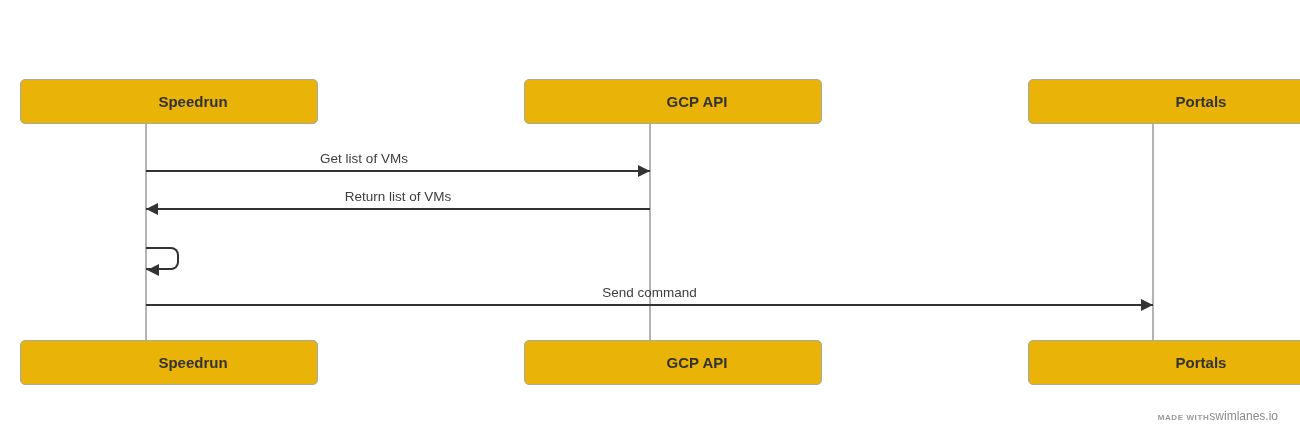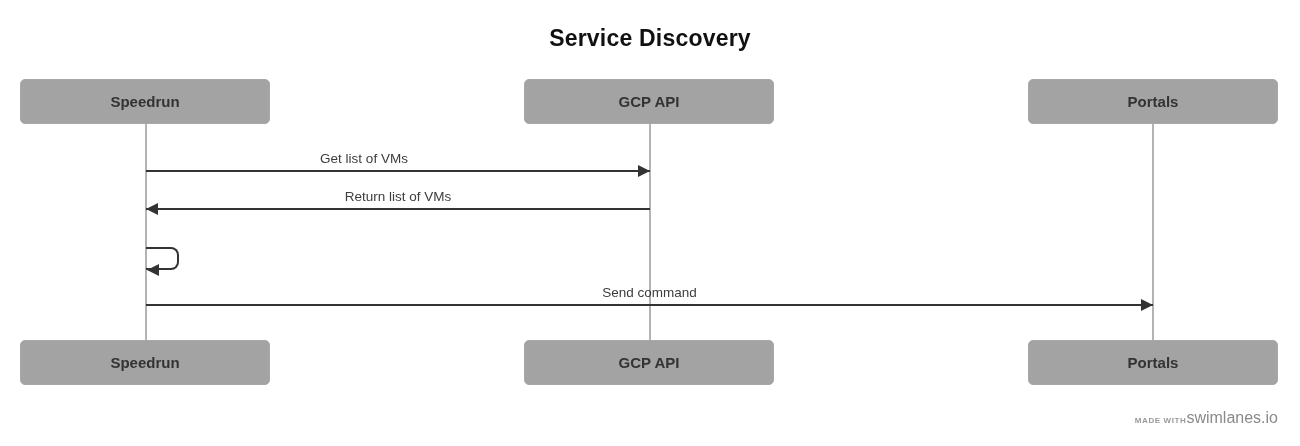--- a/index.html
+++ b/index.html
@@ -14,26 +14,27 @@
   .title {
     position: absolute; top: 25px; left: 0; width: 100%;
     text-align: center;
     font-size: 23px; font-weight: 700; color: #111111;
     letter-spacing: 0.2px;
   }
 
   .actor {
     position: absolute;
     width: 248px; height: 43px;
-    background: #a3a3a3;
+    background: #eab308;
     border: 1.5px solid #a8a8a8;
     border-radius: 5px;
     display: flex; align-items: center; justify-content: center;
     font-size: 15px; font-weight: 700; color: #333333;
     z-index: 2;
+    padding-left: 48px;
   }
   .actor.top    { top: 79px; }
   .actor.bottom { top: 340px; }
   .actor.col1 { left: 20px; }
   .actor.col2 { left: 524px; }
   .actor.col3 { left: 1028px; }
 
   .lifeline {
     position: absolute; top: 124px; height: 217px; width: 2px;
     background: #b3b3b3; z-index: 1;
@@ -82,30 +83,29 @@
   .footer {
     position: absolute; top: 409px; right: 22px;
     display: flex; align-items: baseline; 
     z-index: 2;
   }
   .made-with {
     font-size: 8px; letter-spacing: 0.6px;
     color: #9a9a9a; font-weight: 700;
   }
   .brand {
-    font-size: 16px; color: #8a8a8a; text-decoration: none;
+    font-size: 12px; color: #8a8a8a; text-decoration: none;
     font-weight: 400;
   }
 </style>
 </head>
 <body>
 
 <div class="diagram">
 
-  <div class="title">Service Discovery</div>
 
   <div class="lifeline l1"></div>
   <div class="lifeline l2"></div>
   <div class="lifeline l3"></div>
 
   <div class="actor top col1">
     <span>Speedrun</span>
   </div>
   <div class="actor top col2">
     <span>GCP API</span>

